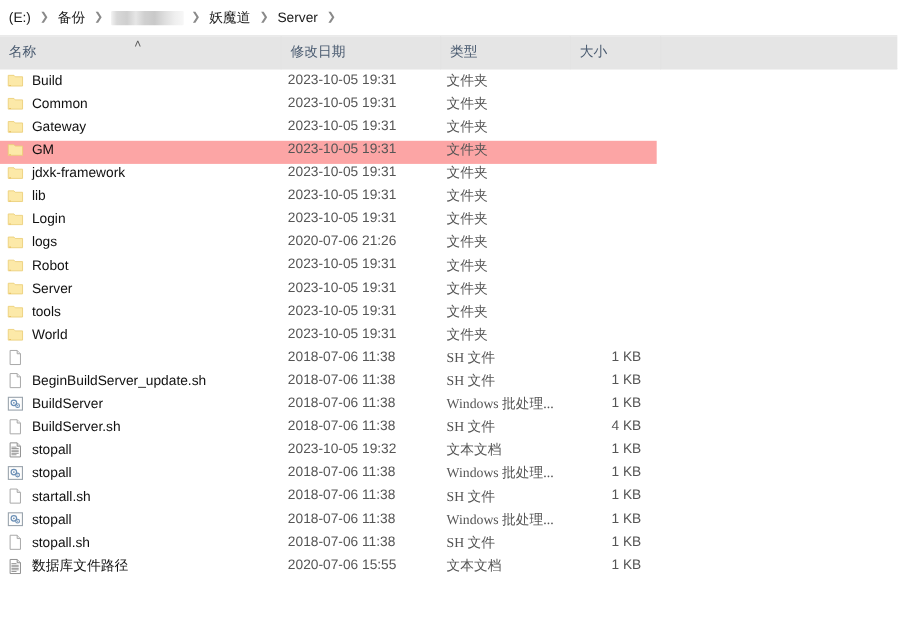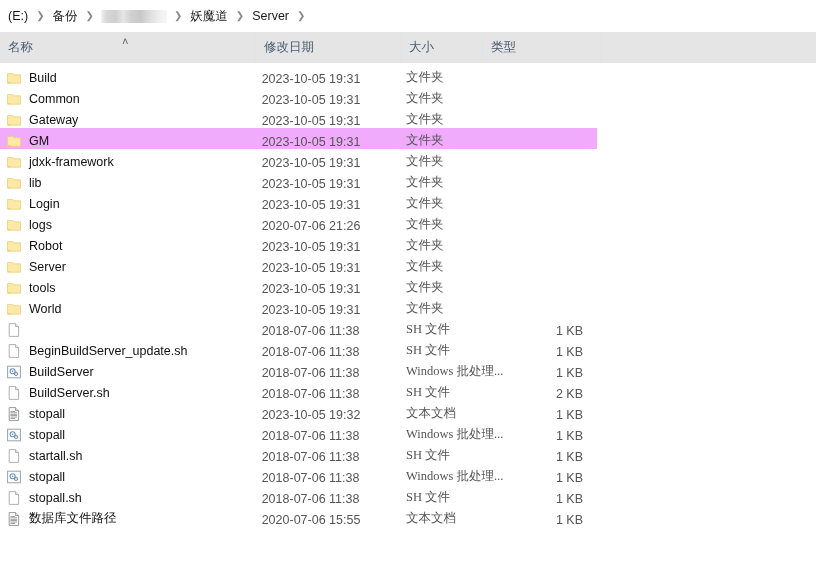--- a/index.html
+++ b/index.html
@@ -86,24 +86,24 @@
     line-height: 10px;
   }
 
   
   .filelist {
     padding-top: 2px;
   }
   .row {
     height: 21px;
     display: flex;
-    align-items: flex-end;
+    align-items: flex-start;
     width: 597px;
   }
-  .row.selected { background: #f0abfc; }
+  .row.selected { background: #fca5a5; }
 
   .cell-name {
     width: 255px;
     display: flex;
     align-items: center;
     padding-left: 6px;
     overflow: hidden;
   }
   .cell-date { width: 145px; padding-left: 8px; }
   .cell-type { width: 118px; padding-left: 8px; font-family: Liberation Serif, serif; }
@@ -148,25 +148,25 @@
   </div>
 
 <div class="colheader">
   <div class="col col-name">
     <span>名称</span>
     <span class="sort-caret">˄</span>
   </div>
   <div class="col col-date">
     <span>修改日期</span>
   </div>
+  <div class="col col-type">
+    <span>类型</span>
+  </div>
   <div class="col col-size">
     <span>大小</span>
-  </div>
-  <div class="col col-type">
-    <span>类型</span>
   </div>
   <div class="col-end"></div>
 </div>
 
 <div class="filelist" id="file-list">
     <div class="row">
       <div class="cell-name">
         <span class="icon">
           <svg width="16" height="16" viewBox="0 0 16 16">
             <path d="M1.5 3.5h5.2l1.1 1.3h6.7v8.4H1.5z" fill="#fce9a8" stroke="#eccf7a" stroke-width="0.8"></path>
@@ -382,21 +382,21 @@
         <span class="icon">
           <svg width="16" height="16" viewBox="0 0 16 16">
             <path d="M3.2 1.6h6.4l3.0 3.0v9.8H3.2z" fill="#ffffff" stroke="#a8a8a8" stroke-width="0.9"></path>
             <path d="M9.6 1.6v3.0h3.0" fill="#ebebeb" stroke="#a8a8a8" stroke-width="0.9"></path>
           </svg>
         </span>
         <span class="fname">BuildServer.sh</span>
       </div>
       <div class="cell-date meta">2018-07-06 11:38</div>
       <div class="cell-type meta">SH 文件</div>
-      <div class="cell-size meta">2 KB</div>
+      <div class="cell-size meta">4 KB</div>
     </div>
     <div class="row">
       <div class="cell-name">
         <span class="icon">
           <svg width="16" height="16" viewBox="0 0 16 16">
             <path d="M3.2 1.6h6.4l3.0 3.0v9.8H3.2z" fill="#ffffff" stroke="#8f8f8f" stroke-width="0.9"></path>
             <path d="M9.6 1.6v3.0h3.0" fill="#e3e3e3" stroke="#8f8f8f" stroke-width="0.9"></path>
             <g fill="#7c7c7c">
               <rect x="4.4" y="5.1" width="4.6" height="0.7"></rect>
               <rect x="4.4" y="6.5" width="6.6" height="0.7"></rect>

